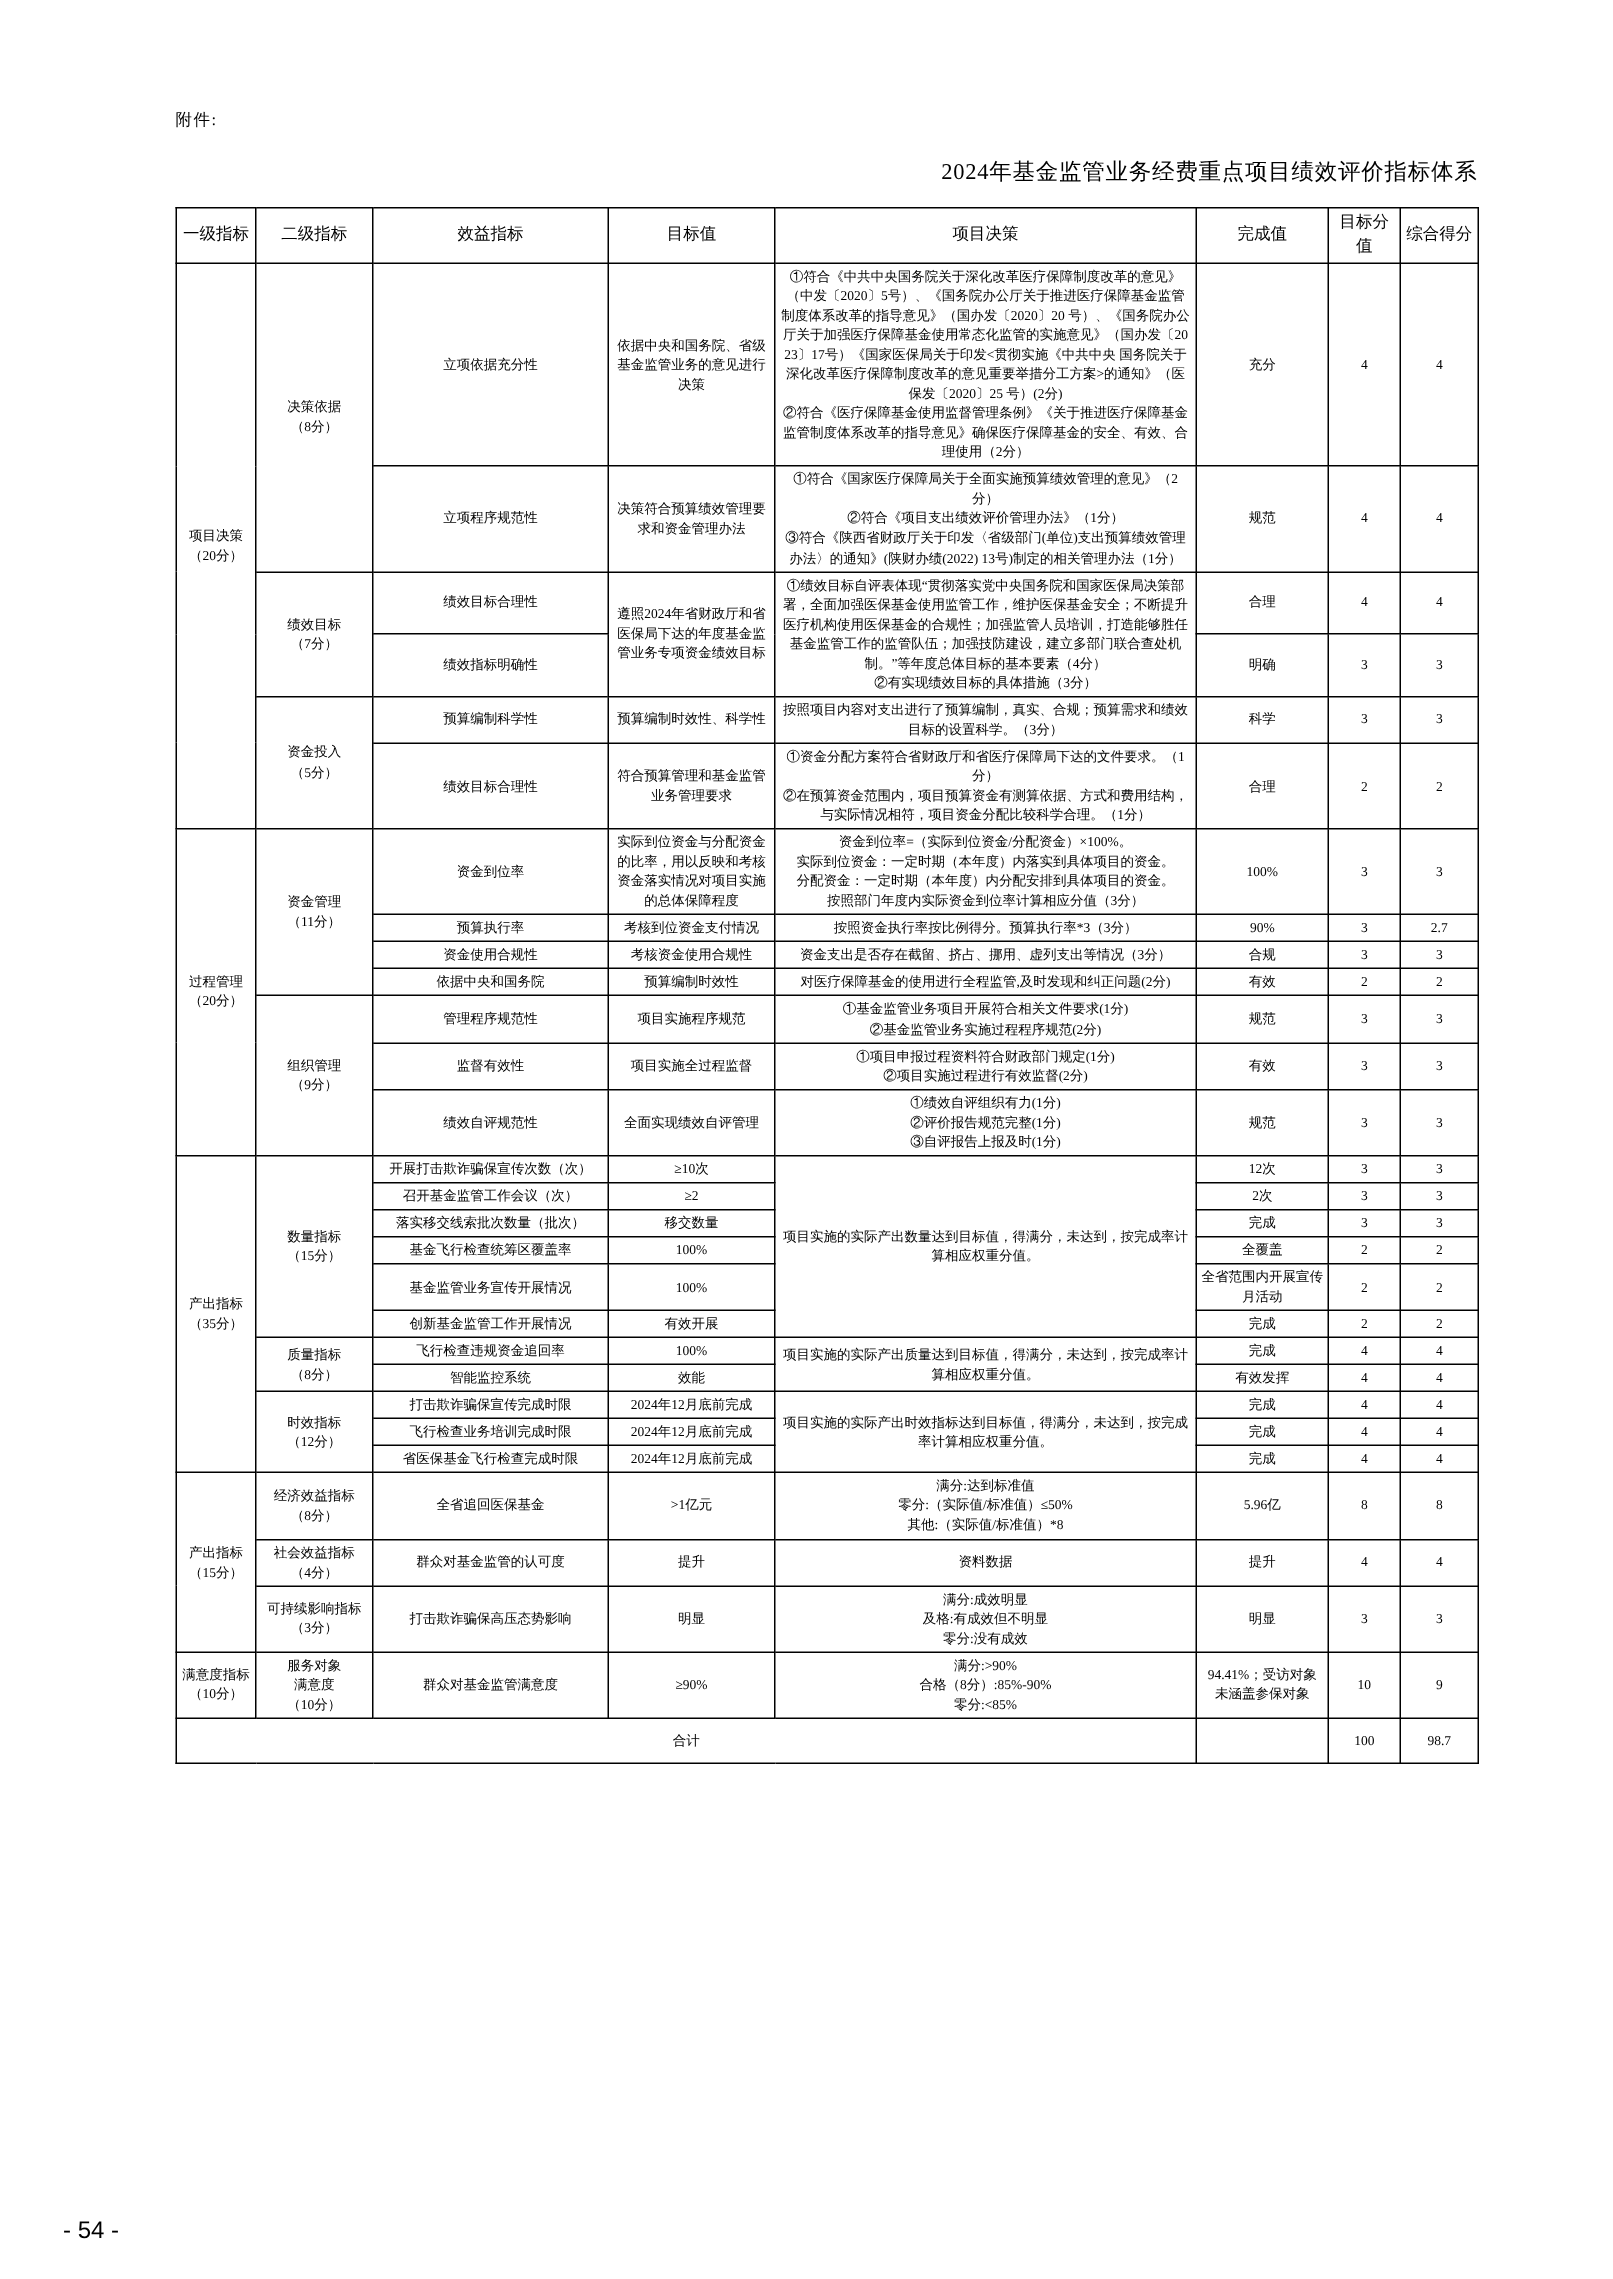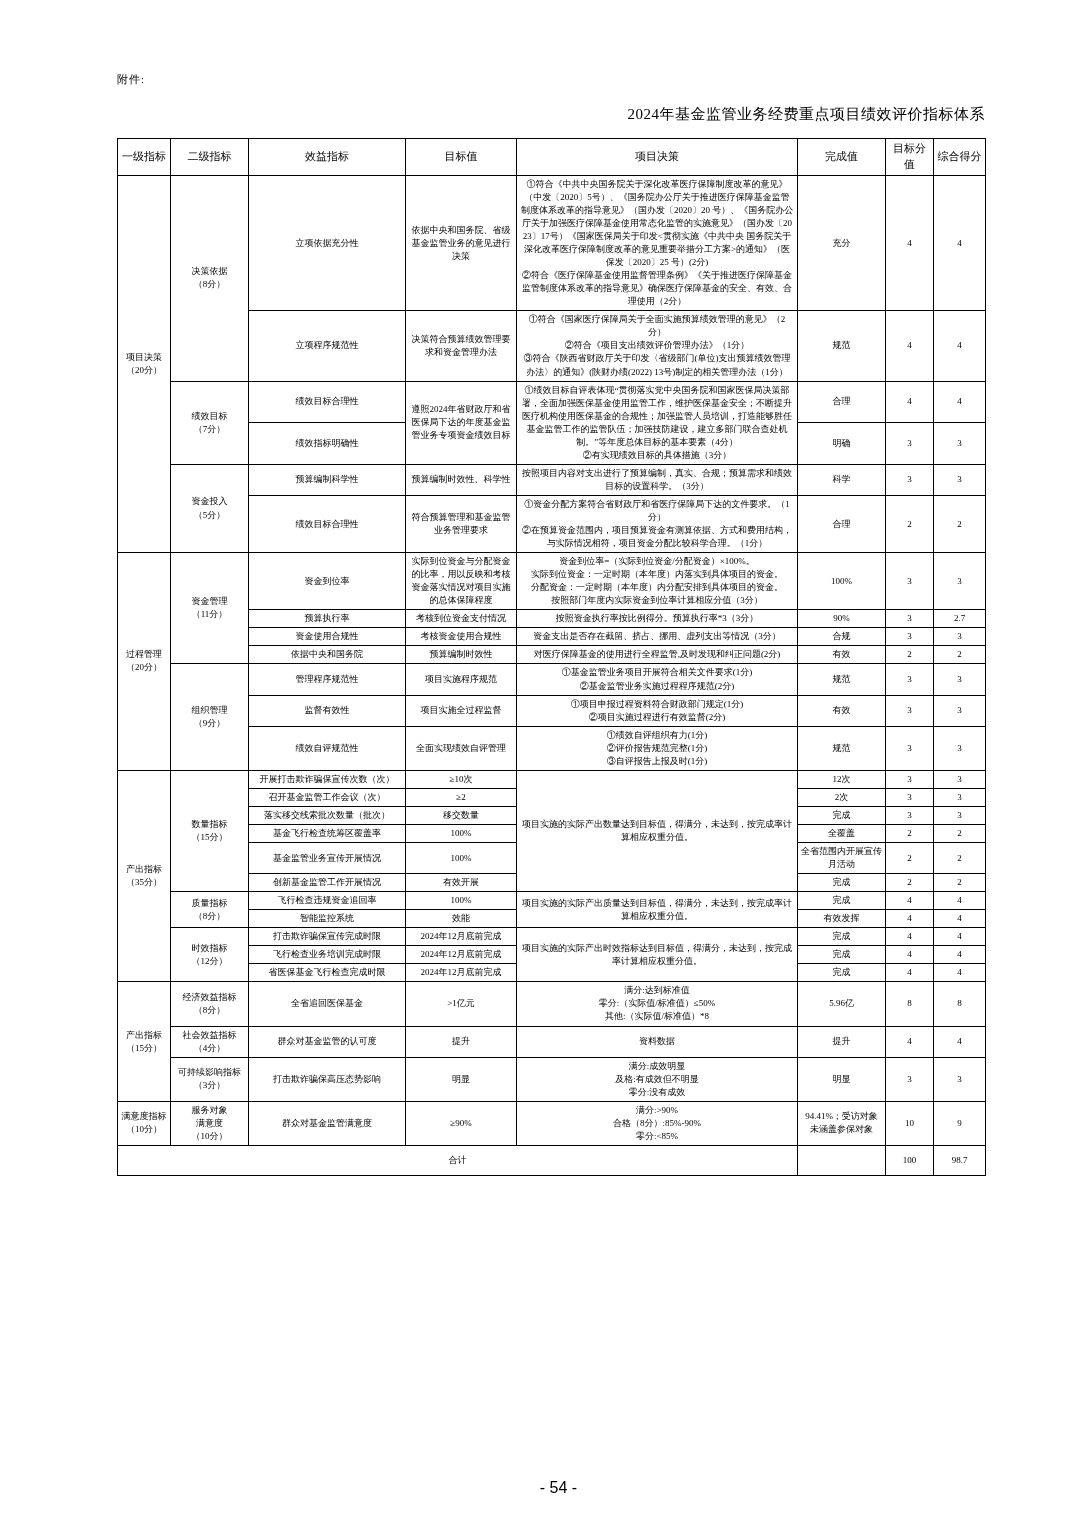--- a/index.html
+++ b/index.html
@@ -31,21 +31,21 @@
   table.perf th { font-weight:normal; height:24px; font-size:11px; }
   td[data-name="indicator-cell"],
   td[data-name="criteria-cell"] { text-align:left; }
   td[data-name="level1-cell"],
   td[data-name="level2-cell"] { padding:2px 4px; }
   td[data-name="total-label-cell"],
   td[data-name="total-score-cell"],
   td[data-name="total-final-cell"] { font-weight:bold; font-size:10px; height:30px; }
   .page-footer {
     position:absolute; bottom:22px; left:0; width:100%;
-    text-align:center; font-size:16px;
+    font-size:16px;
     font-family:"Liberation Sans", sans-serif;
     padding-left:42px;
   }
 </style>
 </head>
 <body>
 
 <div class="content" data-name="page-content">
   <div class="attachment" data-name="attachment-label">附件:</div>
   <div class="doc-title" data-name="page-title">2024年基金监管业务经费重点项目绩效评价指标体系</div>

